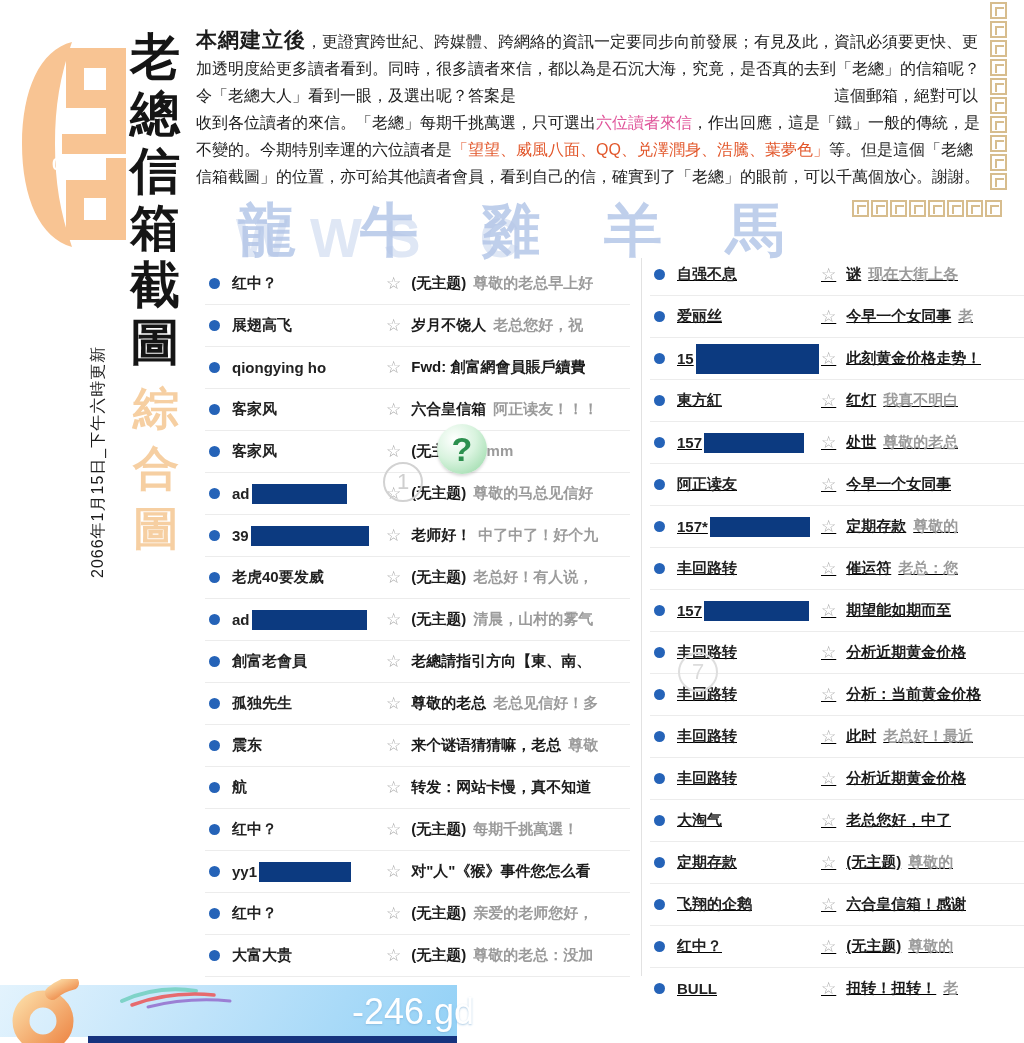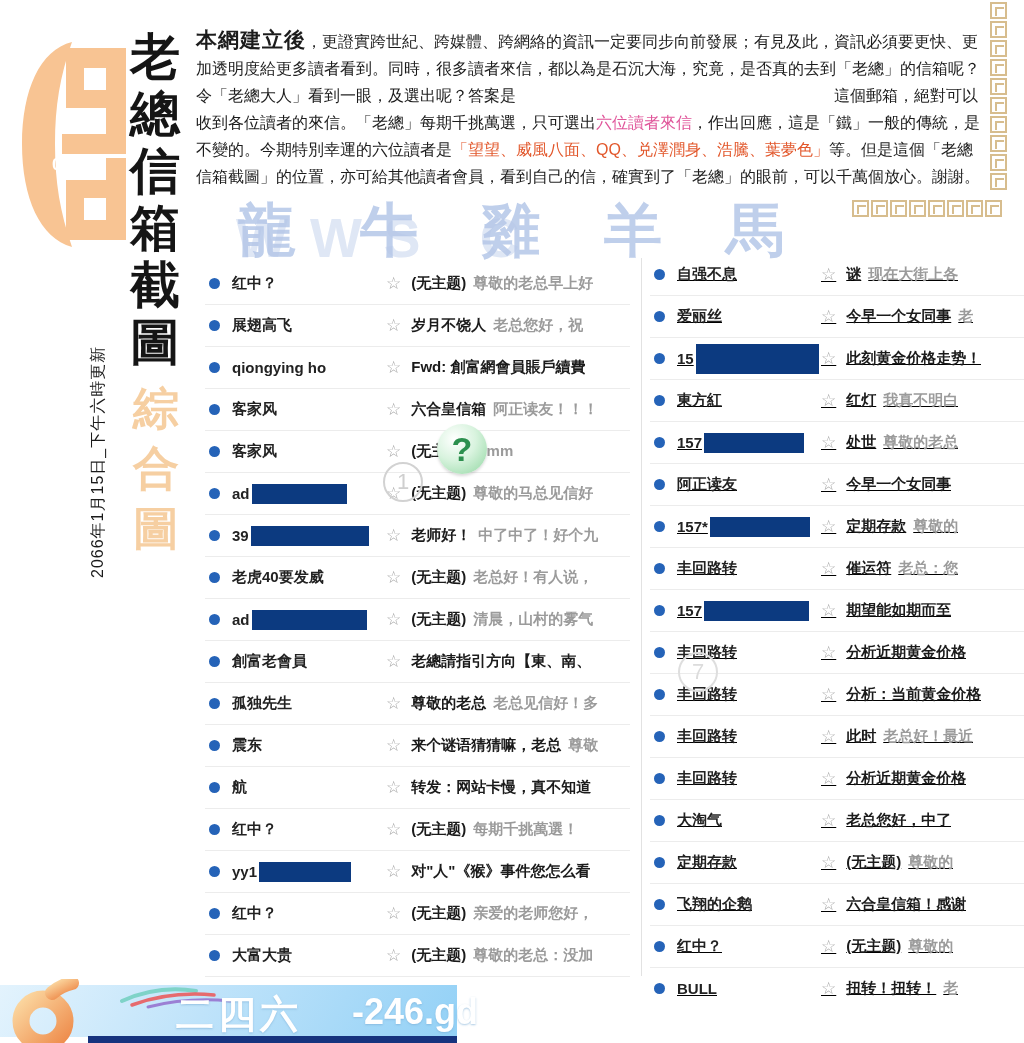--- a/index.html
+++ b/index.html
@@ -63,21 +63,21 @@
   .subject .preview { color:#9b9b9b; font-weight:bold; margin-left:7px; }
 
   
   #footer-banner { position:absolute; left:0; top:985px; width:457px; height:52px;
       background:linear-gradient(120deg,#e3f3fd 0%,#bfe3fa 45%,#93d1f6 100%); overflow:visible; }
   #footer-strip { position:absolute; left:88px; top:1036px; width:369px; height:7px; background:#16337e; }
   #six-logo { position:absolute; left:6px; top:-6px; width:74px; height:74px; }
   #swoosh { position:absolute; left:118px; top:-2px; width:120px; height:26px; }
   #brand-cn { position:absolute; left:176px; top:4px; font-family:"DejaVu Serif","Liberation Serif",serif;
       font-weight:bold; font-size:38px; color:#ffffff; letter-spacing:4px; text-shadow:0 1px 2px rgba(120,170,210,.6); }
-  #brand-domain { position:absolute; left:352px; top:6px; font-weight:bold; font-size:36px; color:#ffffff;
+  #brand-domain { position:absolute; left:352px; top:6px; font-weight:normal; font-size:36px; color:#ffffff;
       text-shadow:0 1px 2px rgba(120,170,210,.6); }
 </style>
 </head>
 <body>
 
 <svg id="logo" viewBox="0 0 112 205">
   <g fill="#f8c493">
     <path d="M50 0 C18 8 0 48 0 102 C0 156 18 196 50 205 C38 170 33 140 33 102 C33 64 38 34 50 0 Z"></path>
     <path d="M44 6 L104 6 L104 92 L84 92 L84 26 L62 26 L62 48 L84 48 L84 66 L44 66 Z"></path>
     <rect x="40" y="92" width="64" height="20"></rect>
@@ -444,16 +444,15 @@
       </linearGradient>
     </defs>
     <circle cx="37" cy="42" r="22" fill="none" stroke="url(#og)" stroke-width="17"></circle>
     <path d="M46 14 Q56 6 66 4" fill="none" stroke="url(#og)" stroke-width="14" stroke-linecap="round"></path>
   </svg>
   <svg id="swoosh" viewBox="0 0 120 26">
     <path d="M4 18 Q40 2 78 8" fill="none" stroke="#7fd3c8" stroke-width="4" stroke-linecap="round"></path>
     <path d="M14 22 Q52 8 96 12" fill="none" stroke="#e66a6e" stroke-width="3.5" stroke-linecap="round"></path>
     <path d="M30 24 Q70 14 112 18" fill="none" stroke="#9b7fd4" stroke-width="3" stroke-linecap="round"></path>
   </svg>
-  <div id="brand-cn">二四六</div>
   <div id="brand-domain">-246.gd</div>
 </div>
 <div id="footer-strip"></div>
 
 </body></html>

